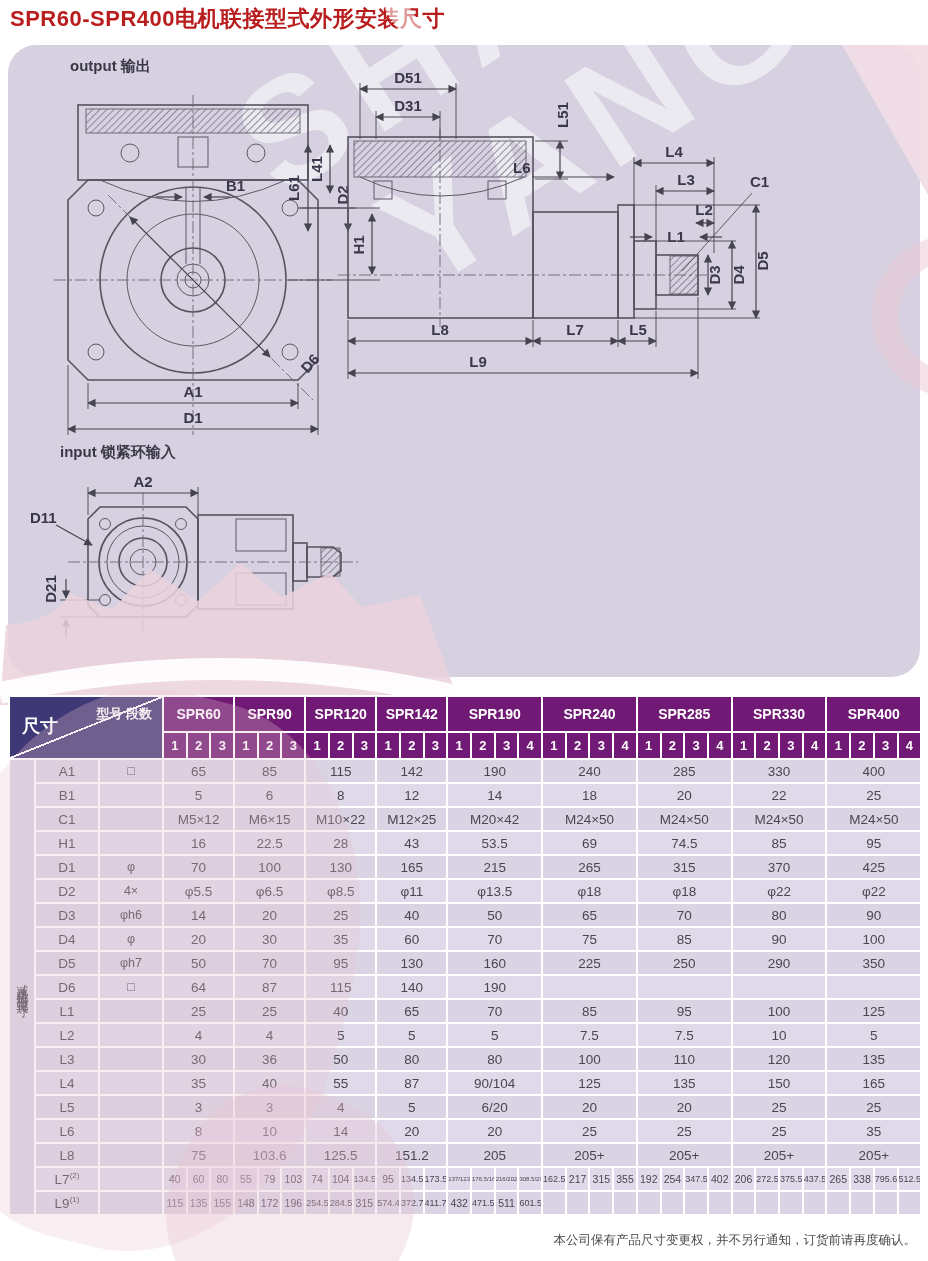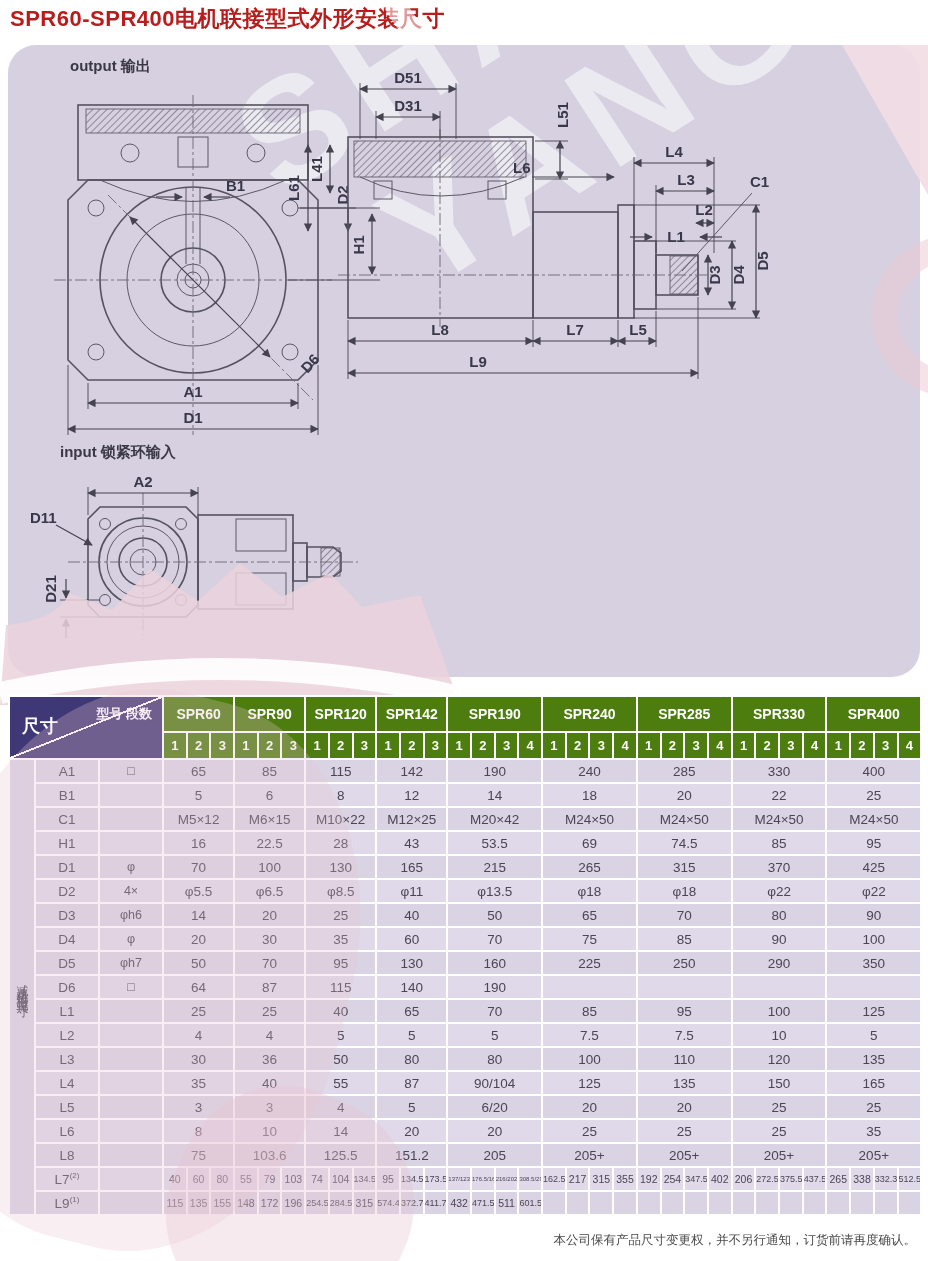--- a/index.html
+++ b/index.html
@@ -25,21 +25,21 @@
   .thin{stroke:#5c5966;stroke-width:1;fill:none;}
   .cl{stroke:#6a6775;stroke-width:0.9;fill:none;stroke-dasharray:12 3 3 3;}
   .dim{stroke:#45434f;stroke-width:1.2;fill:none;}
   .ext{stroke:#45434f;stroke-width:0.9;fill:none;}
   .lbl{fill:#39374a;font-family:"Liberation Sans",sans-serif;font-size:15px;font-weight:bold;}
   .cap{fill:#3a3846;font-family:"Liberation Sans",sans-serif;font-size:15px;font-weight:bold;}
   
   #table-area{position:absolute;left:8px;top:695px;width:912px;z-index:4;}
   table{border-collapse:collapse;table-layout:fixed;width:912px;}
   td,th{border:2px solid #ffffff;padding:0;text-align:center;vertical-align:middle;overflow:hidden;white-space:nowrap;}
-  thead th,.corner{background:#4d7c0f;color:#ffffff;}
+  thead th,.corner{background:#701a75;color:#ffffff;}
   .model-row{height:36px;} .seg-row{height:27px;}
   .model-th{font-size:14px;font-weight:bold;}
   .seg-th{font-size:13px;font-weight:bold;}
   tbody tr{height:24px;}
   tbody td{background:#d9d3e4;color:#4b4554;font-size:13.5px;}
   tbody tr.alt td{background:#dfd9e9;}
   .corner{position:relative;background:linear-gradient(to bottom right,#3f3877 49.2%,#ffffff 49.2%,#ffffff 50.8%,#3f3877 50.8%);}
   .c-top{position:absolute;top:8px;right:10px;font-size:13px;font-weight:bold;color:#fff;margin-left:17px;}
   .c-bot{position:absolute;bottom:20px;left:12px;font-size:18px;font-weight:bold;color:#fff;}
   .side-td{writing-mode:vertical-rl;font-size:12px;letter-spacing:3px;color:#4b4554;background:#d9d3e4 !important;}
@@ -600,21 +600,21 @@
             <td class="cell-td">192</td>
             <td class="cell-td">254</td>
             <td class="cell-td t9">347.5</td>
             <td class="cell-td">402</td>
             <td class="cell-td">206</td>
             <td class="cell-td t9">272.5</td>
             <td class="cell-td t9">375.5</td>
             <td class="cell-td t9">437.5</td>
             <td class="cell-td">265</td>
             <td class="cell-td">338</td>
-            <td class="cell-td t9">332.3</td>
+            <td class="cell-td t9">795.6</td>
             <td class="cell-td t9">512.5</td>
           </tr>
           <tr>
             <td class="dim-td"><span>L9</span><sup>(1)</sup></td>
             <td class="sym-td"></td>
             <td class="cell-td">115</td>
             <td class="cell-td">135</td>
             <td class="cell-td">155</td>
             <td class="cell-td">148</td>
             <td class="cell-td">172</td>

